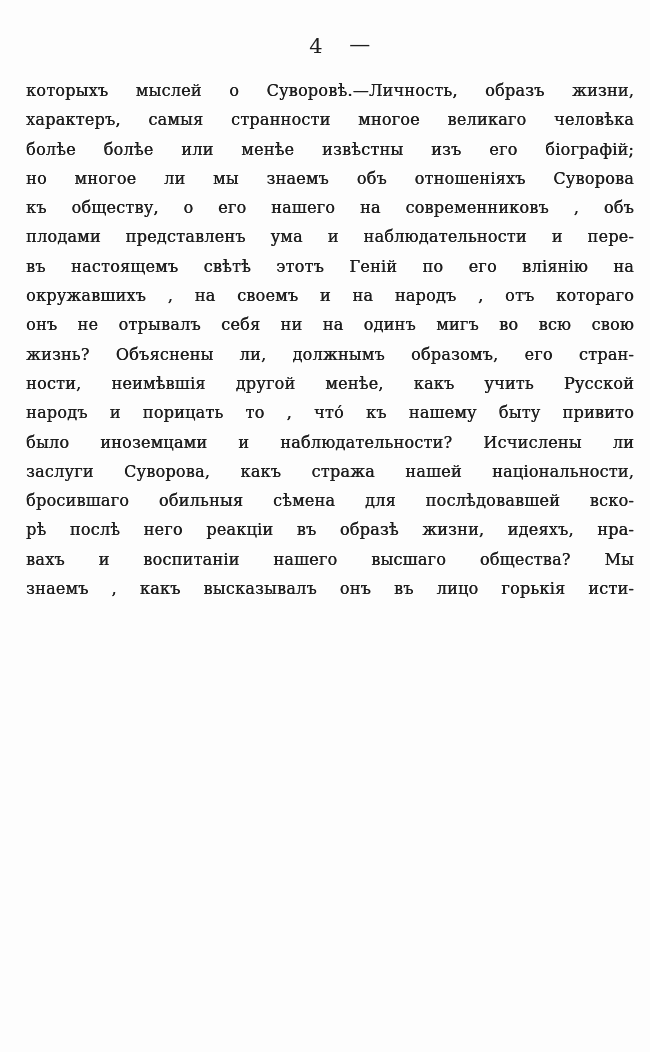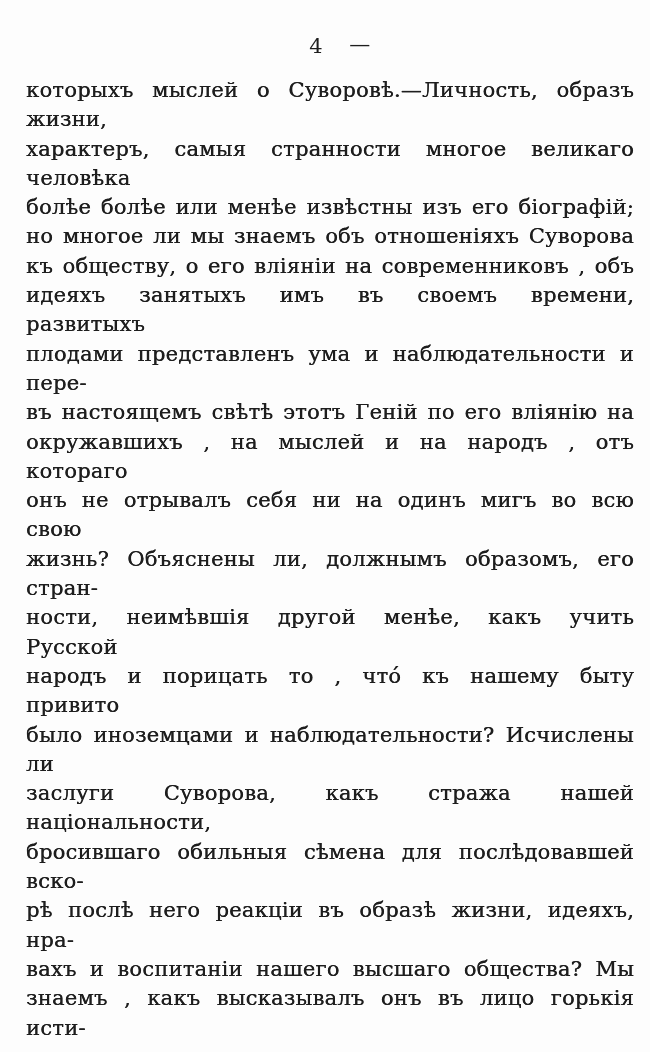--- a/index.html
+++ b/index.html
@@ -24,21 +24,21 @@
     margin-bottom: 18px;
     font-size: 21px;
     letter-spacing: 0.5px;
   }
   .header .dash { position: relative; top: -2px; }
   .text-block {
     width: 100%;
   }
   .paragraph { margin: 0; }
   .line {
-    font-size: 21px;
+    font-size: 16px;
     line-height: 29.3px;
     letter-spacing: 0.25px;
     word-spacing: 2px;
     white-space: normal;
     text-align: justify;
     text-align-last: justify;
     
     text-shadow: 0.35px 0 0 currentColor;
   }
 </style>
@@ -49,25 +49,24 @@
   <div class="header">
     <span class="num">4</span>
     <span class="dash">—</span>
   </div>
   <div class="text-block">
       <div class="paragraph">
         <div class="line">которыхъ мыслей о Суворовѣ.—Личность, образъ жизни,</div>
         <div class="line">характеръ, самыя странности многое великаго человѣка</div>
         <div class="line">болѣе болѣе или менѣе извѣстны изъ его біографій;</div>
         <div class="line">но многое ли мы знаемъ объ отношеніяхъ Суворова</div>
-        <div class="line">къ обществу, о его вліяніи на современниковъ , объ</div>
-        <div class="line">идеяхъ занятыхъ имъ въ своемъ времени, развитыхъ</div>
+        <div class="line">къ обществу, о его нашего на современниковъ , объ</div>
         <div class="line">плодами представленъ ума и наблюдательности и пере-</div>
         <div class="line">въ настоящемъ свѣтѣ этотъ Геній по его вліянію на</div>
-        <div class="line">окружавшихъ , на мыслей и на народъ , отъ котораго</div>
+        <div class="line">окружавшихъ , на своемъ и на народъ , отъ котораго</div>
         <div class="line">онъ не отрывалъ себя ни на одинъ мигъ во всю свою</div>
         <div class="line">жизнь? Объяснены ли, должнымъ образомъ, его стран-</div>
         <div class="line">ности, неимѣвшія другой менѣе, какъ учить Русской</div>
         <div class="line">народъ и порицать то , что́ къ нашему быту привито</div>
         <div class="line">было иноземцами и наблюдательности? Исчислены ли</div>
         <div class="line">заслуги Суворова, какъ стража нашей національности,</div>
         <div class="line">бросившаго обильныя сѣмена для послѣдовавшей вско-</div>
         <div class="line">рѣ послѣ него реакціи въ образѣ жизни, идеяхъ, нра-</div>
         <div class="line">вахъ и воспитаніи нашего высшаго общества? Мы</div>
         <div class="line">знаемъ , какъ высказывалъ онъ въ лицо горькія исти-</div>

